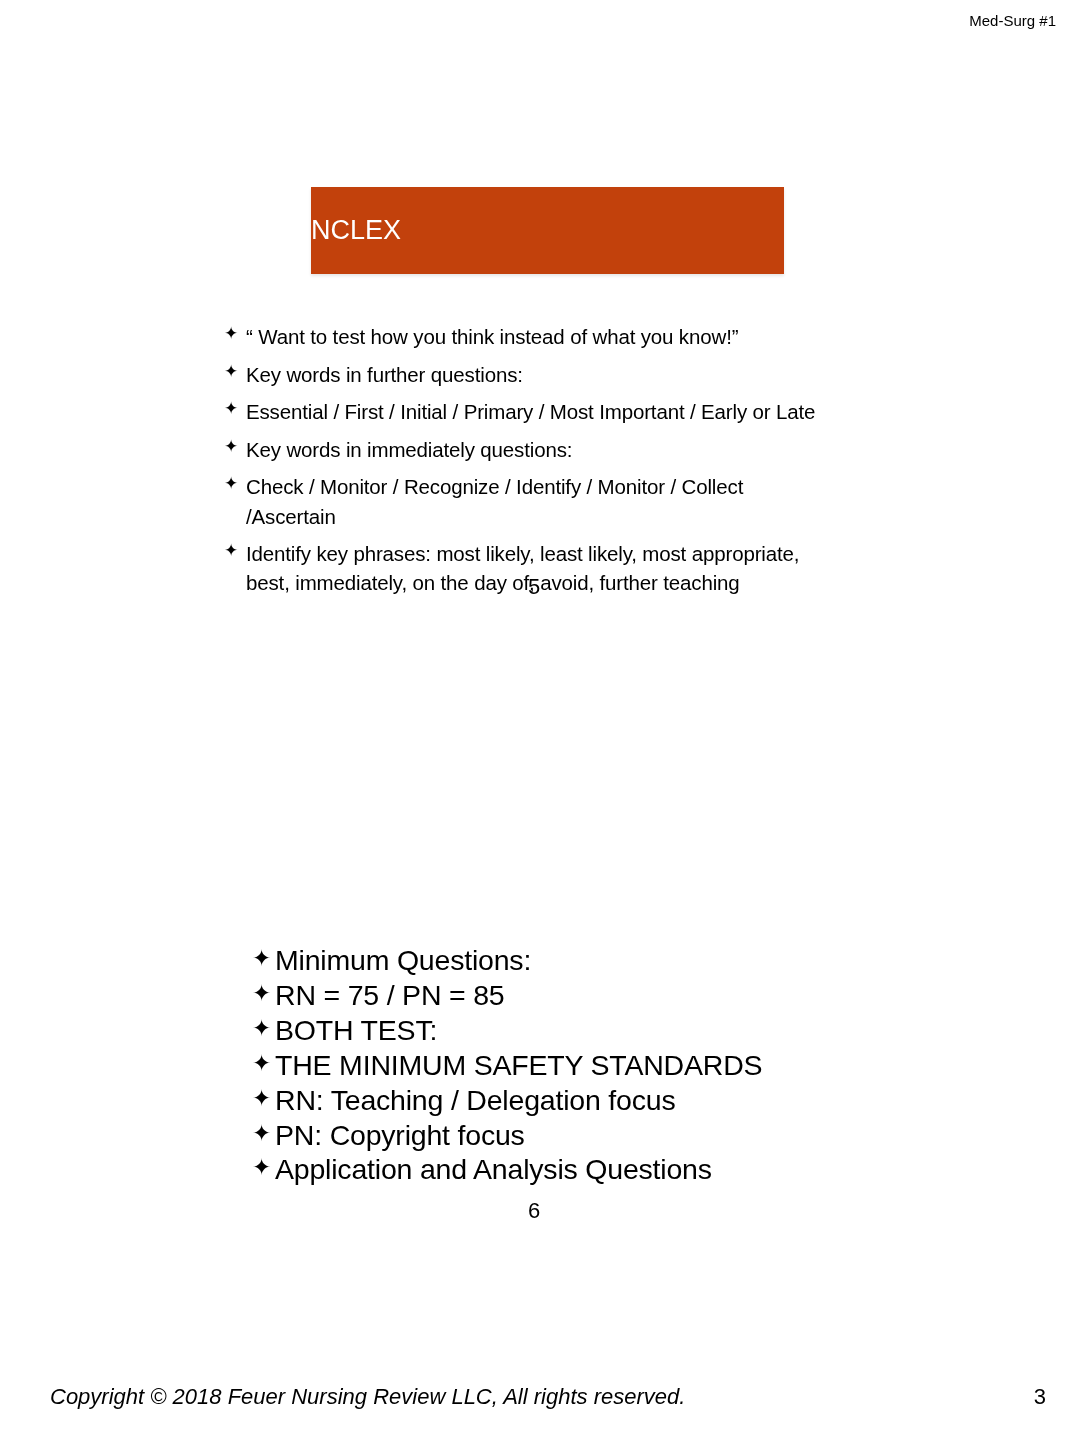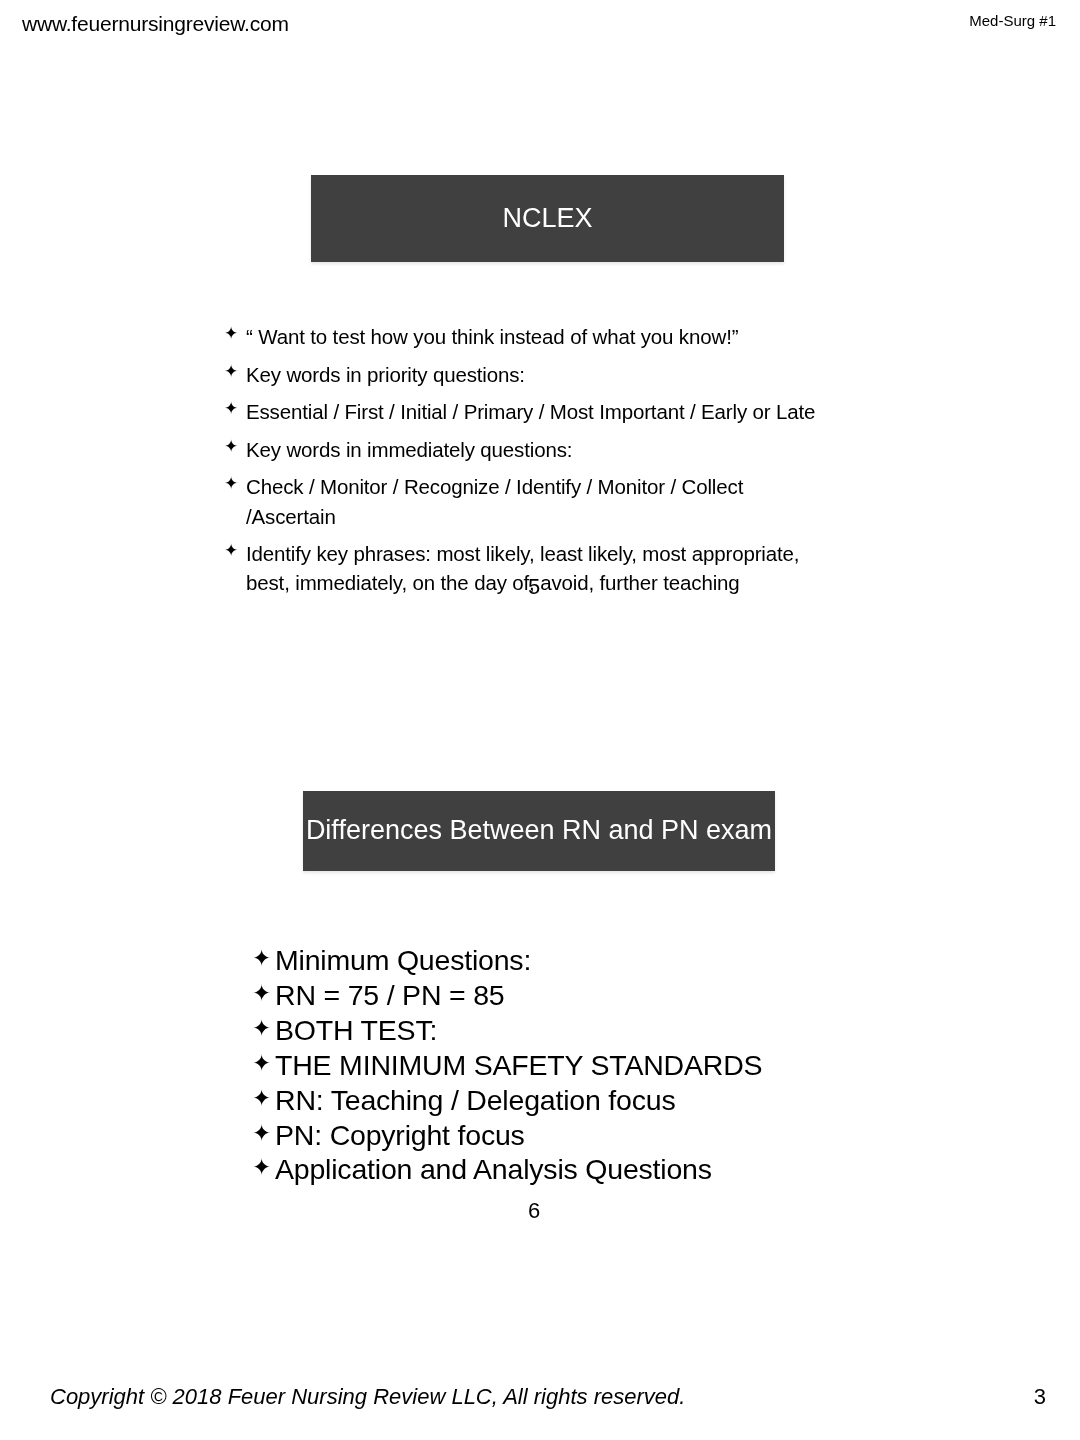--- a/index.html
+++ b/index.html
@@ -46,25 +46,26 @@
   .slide {
     position: absolute;
     left: 0;
     width: 1080px;
   }
   #slide-5 { top: 100px; height: 560px; }
   #slide-6 { top: 720px; height: 540px; }
 
   .title-box {
     position: absolute;
-    background: #404040;
+    background: #c2410c;
     box-shadow: 0 2px 3px rgba(0,0,0,0.10);
     display: flex;
     align-items: center;
-    justify-content: center;
+    justify-content: flex-start;
+    margin-top: 12px;
   }
   .title-box .title-text {
     color: #ffffff;
     font-family: "Liberation Sans", sans-serif;
     font-weight: 400;
     text-align: center;
     line-height: 1.15;
   }
 
   #slide-5 .title-box {
@@ -171,38 +172,37 @@
     right: 34px;
     top: 4px;
     font-size: 22px;
     font-family: "Liberation Sans", sans-serif;
   }
 </style>
 </head>
 <body>
 
 <div class="page-header">
-  <div class="header-left">www.feuernursingreview.com</div>
   <div class="header-right">Med-Surg #1</div>
 </div>
 
 <div class="slide" id="slide-5">
 
   <div class="title-box">
     <span class="title-text">NCLEX</span>
   </div>
 
   <ul class="bullets">
     <li>
       <span class="bullet-icon">✦</span>
       <span class="bullet-text">“ Want to test how you think instead of what you know!”</span>
     </li>
     <li>
       <span class="bullet-icon">✦</span>
-      <span class="bullet-text">Key words in priority questions:</span>
+      <span class="bullet-text">Key words in further questions:</span>
     </li>
     <li>
       <span class="bullet-icon">✦</span>
       <span class="bullet-text">Essential / First / Initial / Primary / Most Important / Early or Late</span>
     </li>
     <li>
       <span class="bullet-icon">✦</span>
       <span class="bullet-text">Key words in immediately questions:</span>
     </li>
     <li>
@@ -213,23 +213,20 @@
       <span class="bullet-icon">✦</span>
       <span class="bullet-text">Identify key phrases: most likely, least likely, most appropriate, best, immediately, on the day of, avoid, further teaching</span>
     </li>
   </ul>
 
   <div class="slide-number">5</div>
 </div>
 
 <div class="slide" id="slide-6">
 
-  <div class="title-box">
-    <span class="title-text">Differences Between RN and PN exam</span>
-  </div>
 
   <ul class="bullets">
     <li>
       <span class="bullet-icon">✦</span>
       <span class="bullet-text">Minimum Questions:</span>
     </li>
     <li>
       <span class="bullet-icon">✦</span>
       <span class="bullet-text">RN = 75 / PN = 85</span>
     </li>

